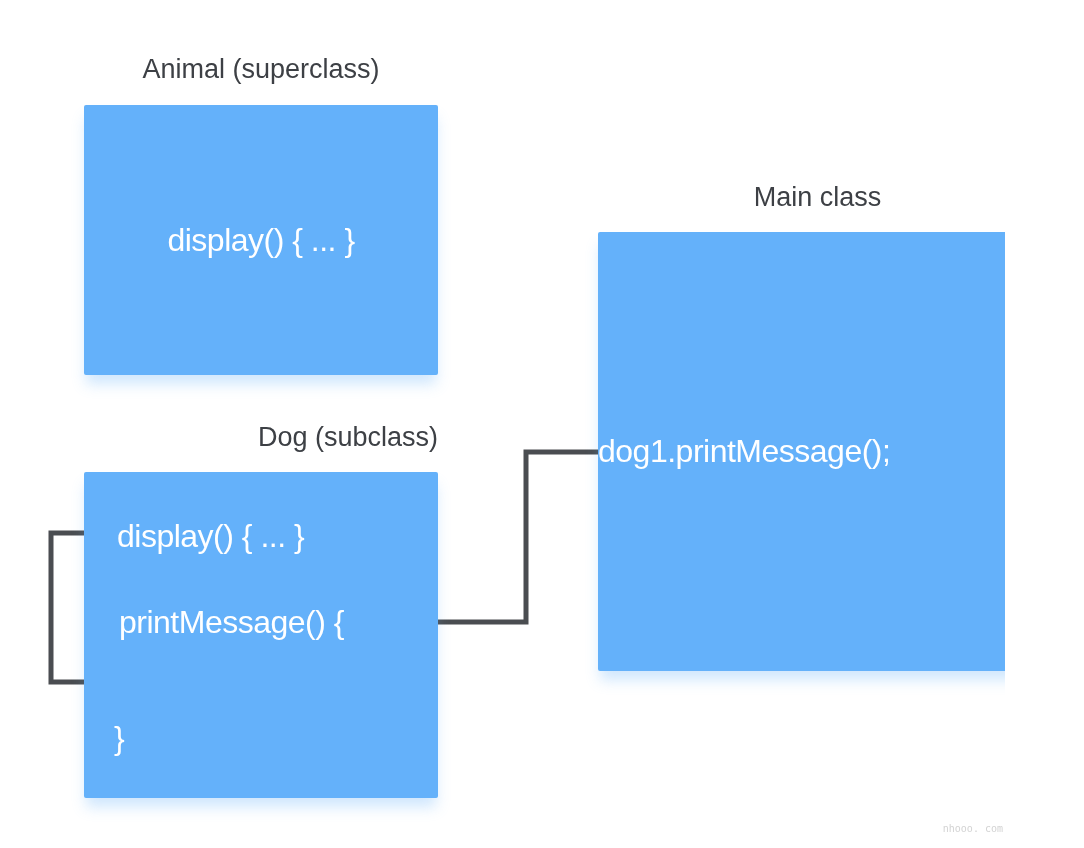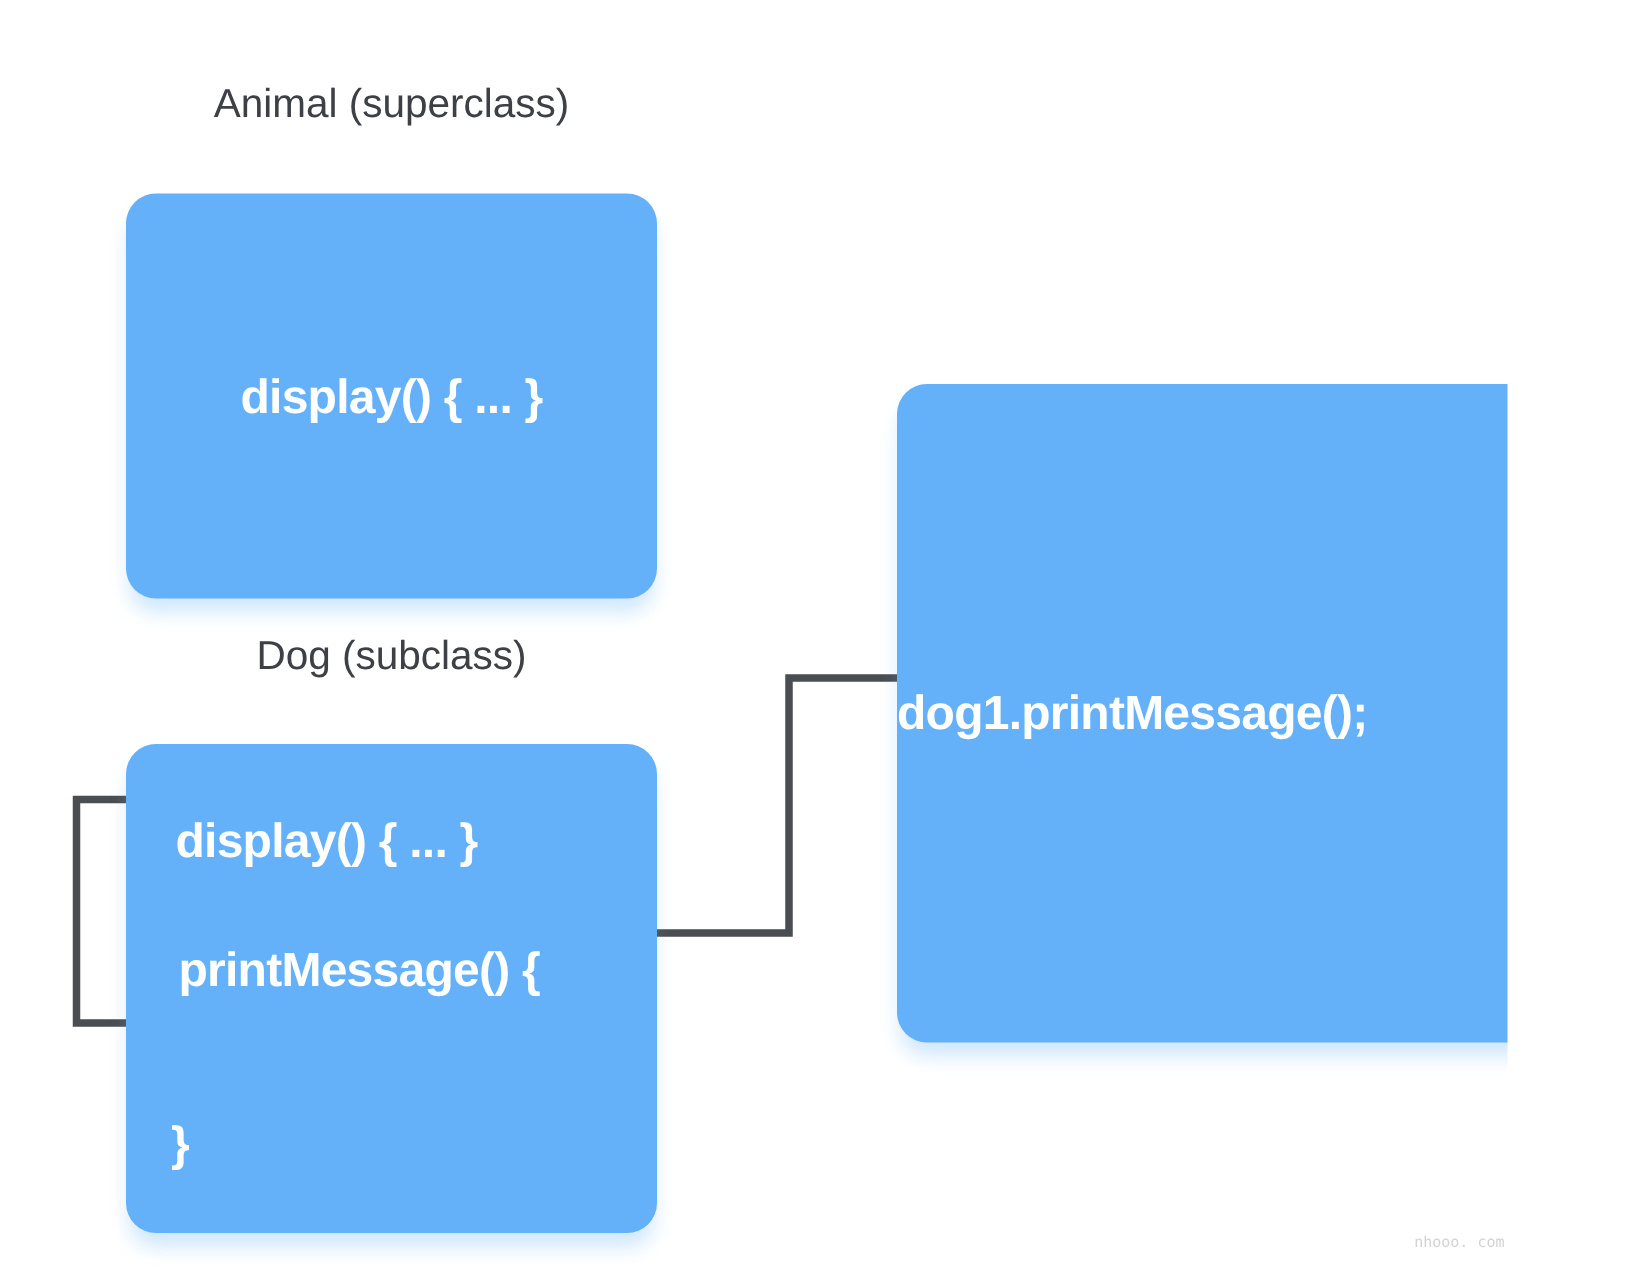--- a/index.html
+++ b/index.html
@@ -19,32 +19,31 @@
   }
   .class-label{
     position:absolute;
     font-size:27px;
     line-height:34px;
     color:var(--label-text);
     text-align:center;
     letter-spacing:0px;
   }
   #animal-label{left:84px;top:52px;width:354px;}
-  #dog-label{left:84px;top:420px;width:354px;}
+  #dog-label{left:84px;top:420px;width:354px;text-align:right;}
   #main-label{left:598px;top:180px;width:439px;}
   .class-box{
     position:absolute;
     background:var(--box-fill);
-    border-radius:20px;
+    border-radius:2px;
     box-shadow:0 11px 13px -2px rgba(100,177,250,0.30);
     color:var(--box-text);
-    font-weight:bold;
+    font-weight:normal;
     font-size:32px;
     letter-spacing:-0.5px;
-    margin-top:24px;
   }
   #animal-box{left:84px;top:105px;width:354px;height:270px;
     display:flex;align-items:center;justify-content:center;}
   #main-box{left:598px;top:232px;width:439px;height:439px;
     display:flex;align-items:center;justify-content:flex-start;}
   #dog-box{left:84px;top:472px;width:354px;height:326px;}
   .code-line{position:absolute;line-height:40px;white-space:pre;}
   #dog-line-1{left:33px;top:44px;}
   #dog-line-2{left:35px;top:130px;}
   #dog-line-3{left:71px;top:190px;}
@@ -78,20 +77,21 @@
       <polygon points="92,523 112,533 92,543"></polygon>
     </g>
   </svg>
 
   <div class="class-label" id="animal-label">Animal (superclass)</div>
 
   <div class="class-box" id="animal-box">
     <span class="code-text">display() { ... }</span>
   </div>
 
+  <div class="class-label" id="main-label">Main class</div>
 
   <div class="class-box" id="main-box">
     <span class="code-text">dog1.printMessage();</span>
   </div>
 
   <div class="class-label" id="dog-label">Dog (subclass)</div>
 
   <div class="class-box" id="dog-box">
     <span class="code-line" id="dog-line-1">display() { ... }</span>
     <span class="code-line" id="dog-line-2">printMessage() {</span>

